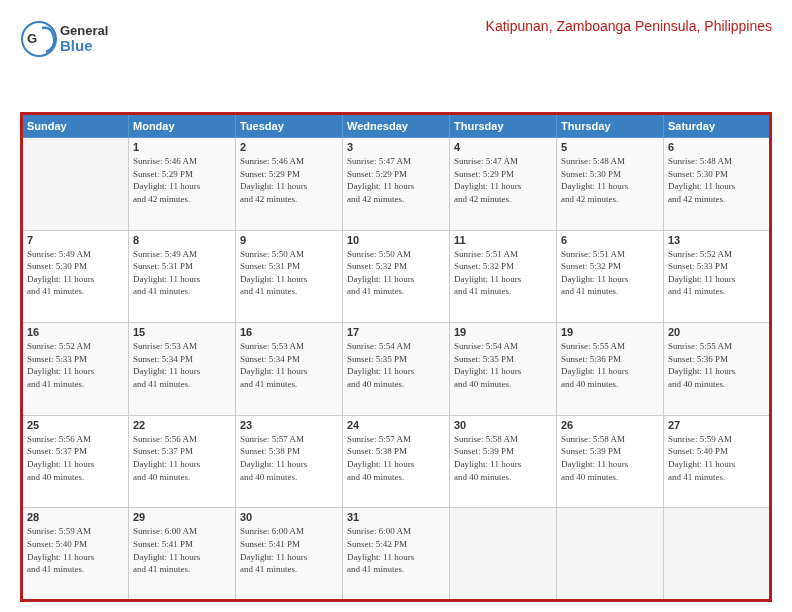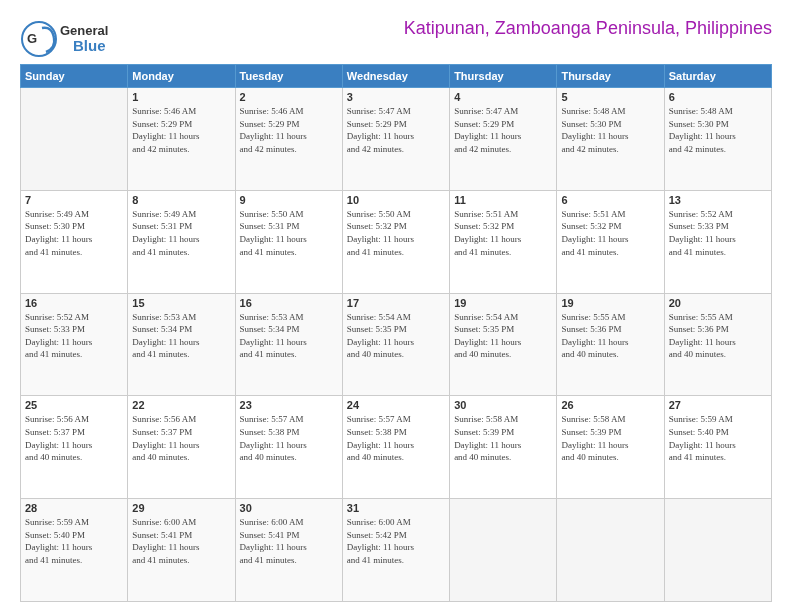--- a/index.html
+++ b/index.html
@@ -31,30 +31,31 @@
       flex: 1;
       text-align: right;
     }
     .main-title {
       font-size: 32px;
       font-weight: bold;
       color: #333;
       line-height: 1.1;
     }
     .subtitle {
-      font-size: 18px;
-      color: #a21caf;
+      font-size: 14px;
+      color: #b91c1c;
       margin-top: 2px;
     }
     .calendar {
       flex: 1;
-      border: 1px solid #b91c1c;
+      border: 3px solid #b91c1c;
       border-collapse: collapse;
       width: 100%;
       table-layout: fixed;
+      margin-top: 48px;
     }
     .calendar thead th {
       background: #3a7fc1;
       color: #fff;
       font-size: 11px;
       font-weight: bold;
       padding: 5px 4px;
       text-align: left;
       border: 1px solid #5599d0;
     }
@@ -96,21 +97,21 @@
   <div class="header">
     <div class="logo">
       <div style="display:flex;align-items:center;">
         <svg width="38" height="38" viewBox="0 0 38 38">
           <circle cx="19" cy="19" r="17" fill="none" stroke="#3a7fc1" stroke-width="2"></circle>
           <text x="7" y="23" font-size="13" font-weight="bold" fill="#333" font-family="Arial">G</text>
           <path d="M22 8 Q32 6 34 18 Q36 28 26 32" fill="none" stroke="#3a7fc1" stroke-width="2.5"></path>
         </svg>
         <div style="margin-left:2px;">
           <div style="font-size:13px;font-weight:bold;color:#333;line-height:1.1;">General</div>
-          <div style="font-size:15px;font-weight:bold;color:#3a7fc1;line-height:1.1;margin-left:13px;">Blue</div>
+          <div style="font-size:15px;font-weight:bold;color:#3a7fc1;line-height:1.1;">Blue</div>
         </div>
       </div>
     </div>
     <div class="title-block">
       <div class="subtitle">Katipunan, Zamboanga Peninsula, Philippines</div>
     </div>
   </div>
 
   <table class="calendar">
     <thead>

